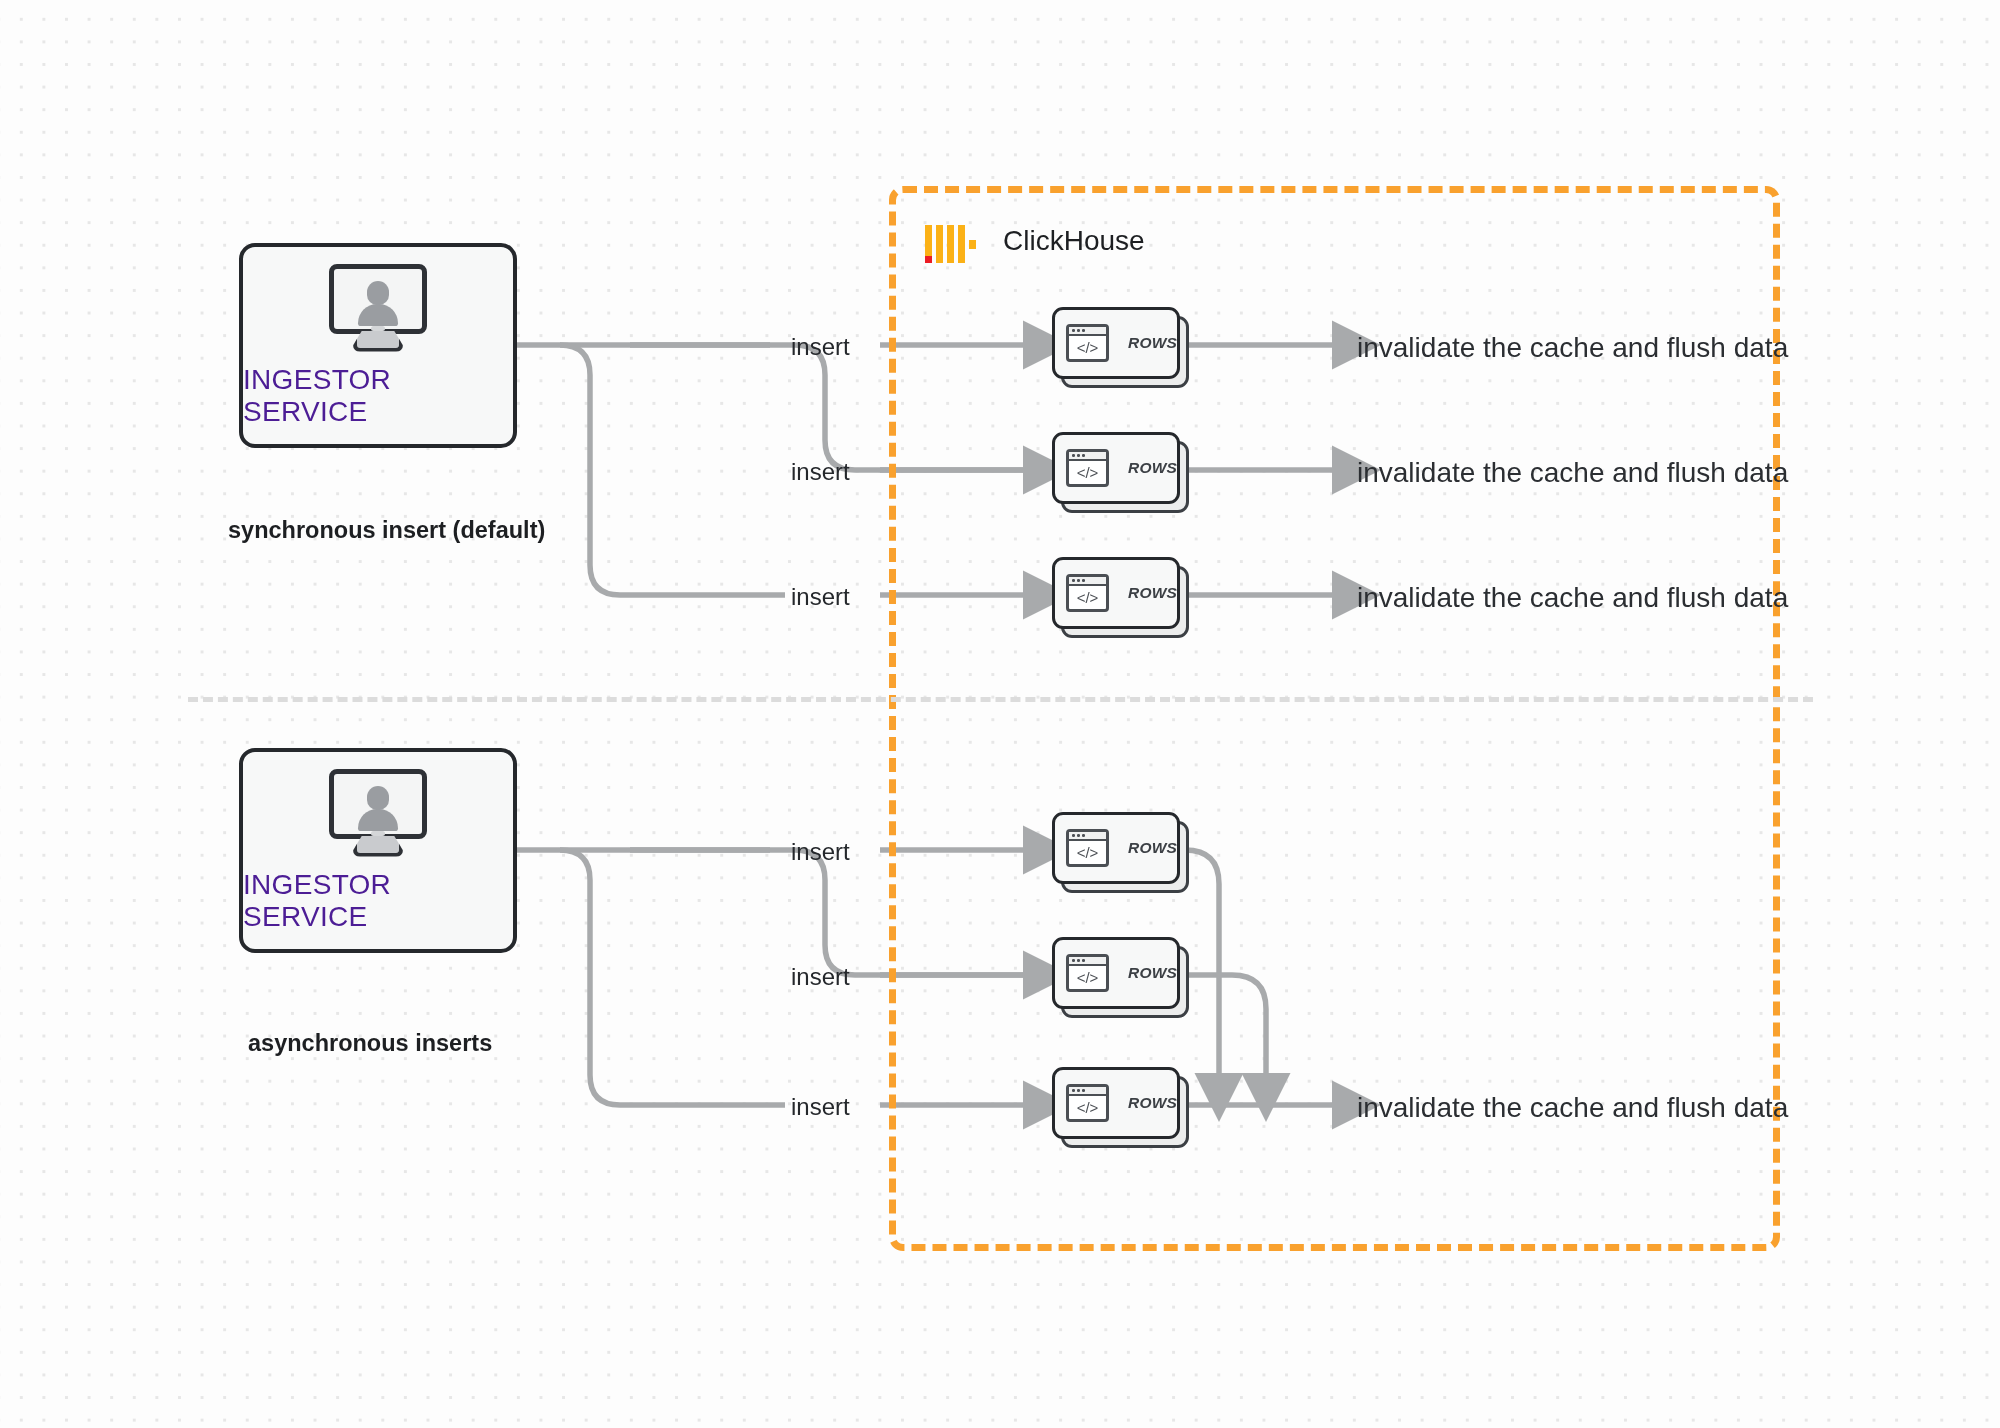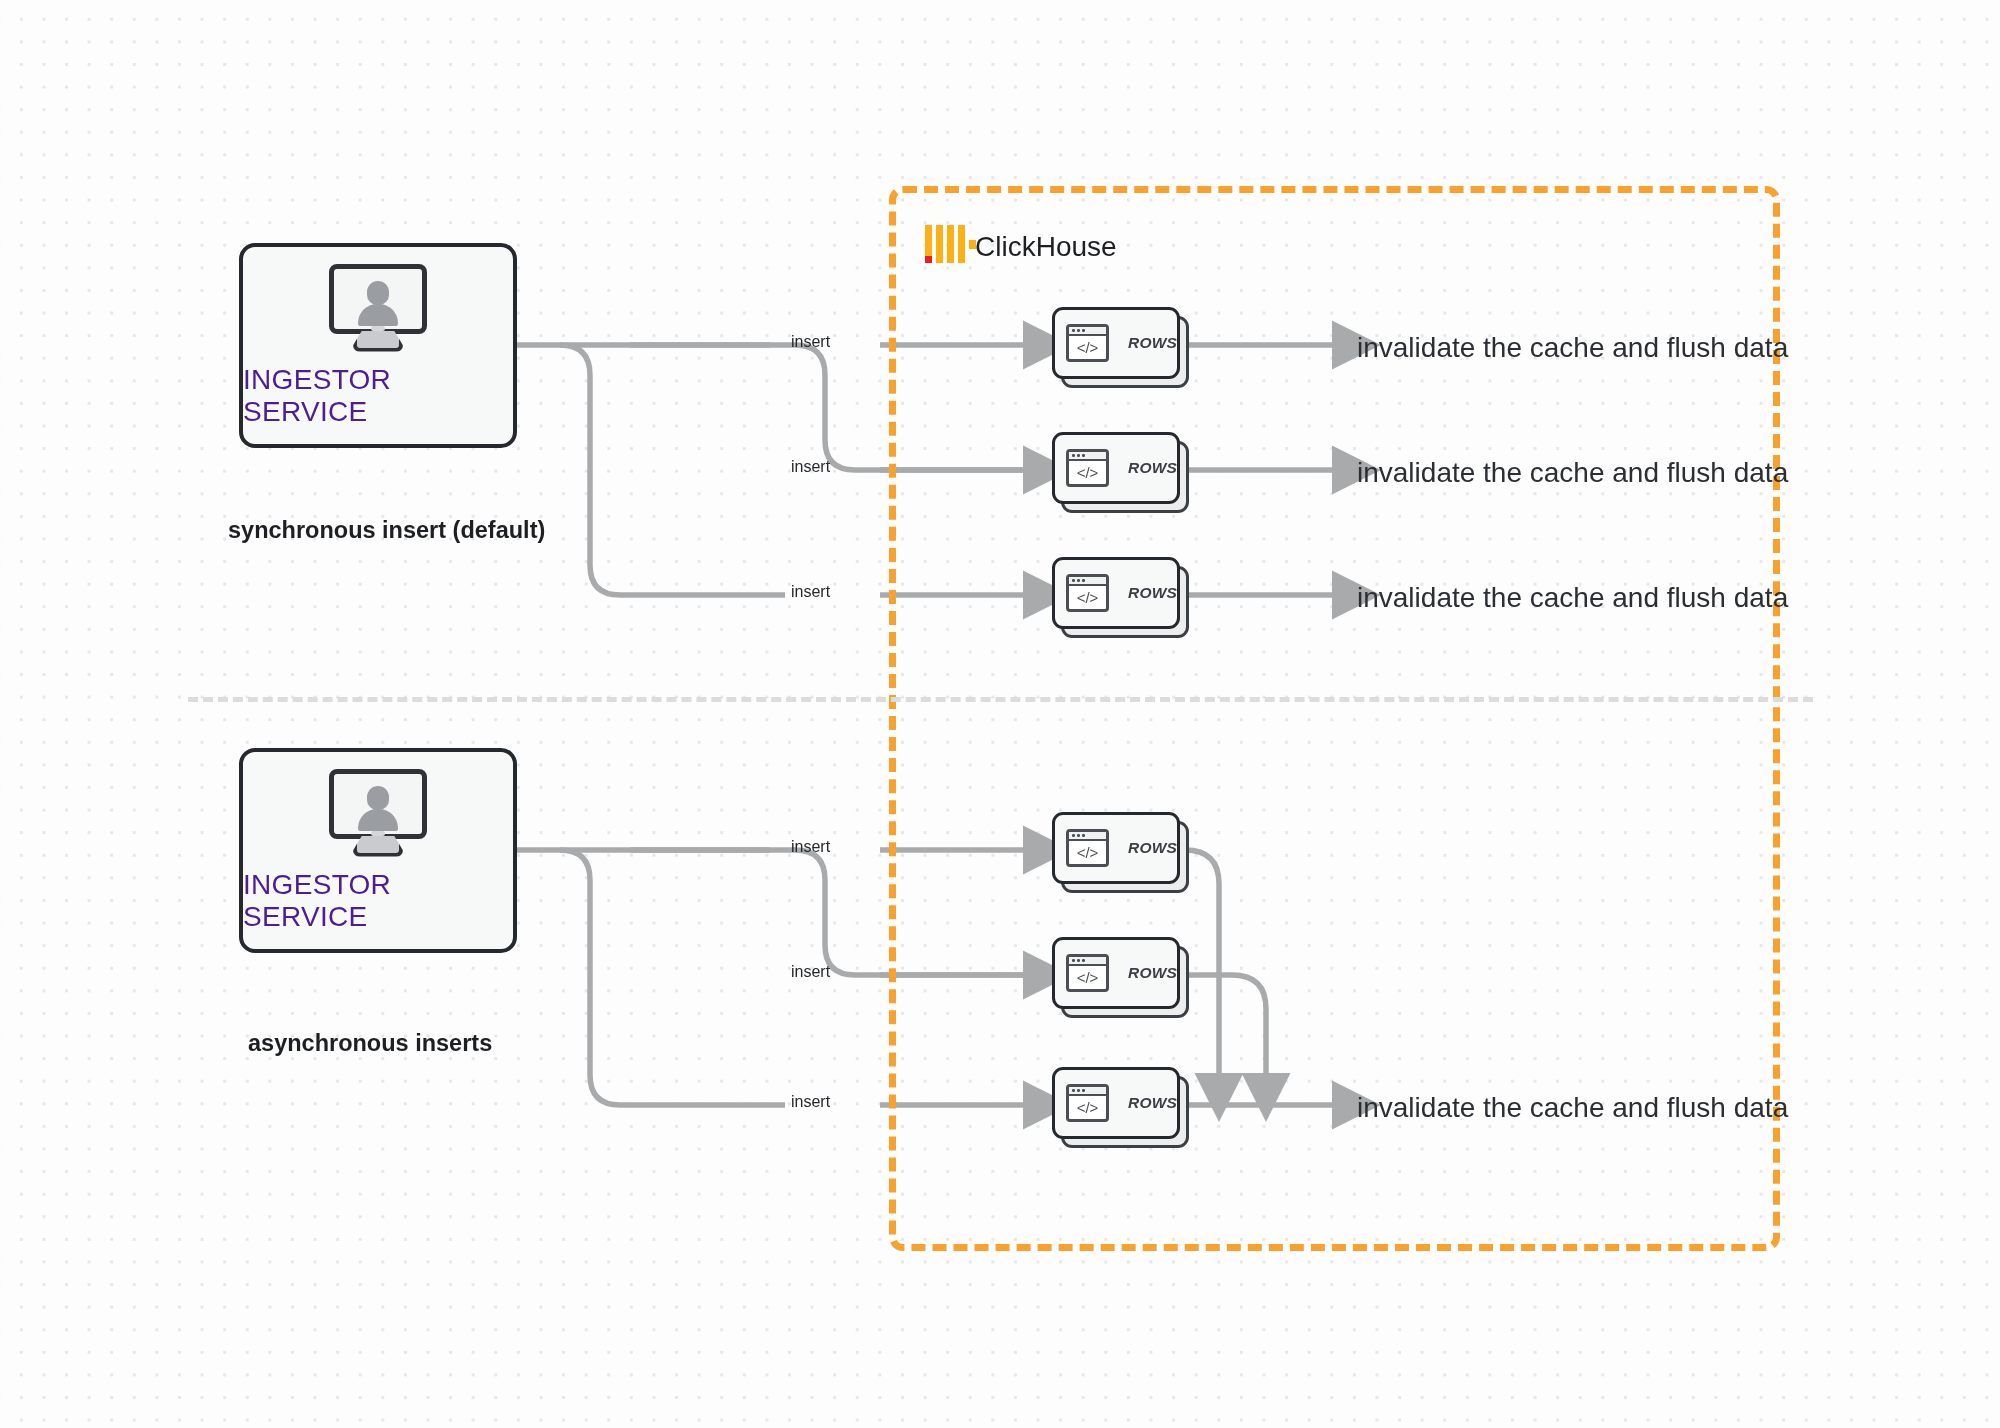--- a/index.html
+++ b/index.html
@@ -114,22 +114,22 @@
   
   .ch-box {
     position: absolute;
     border: 7px dashed #f9a12e;
     border-radius: 14px;
     box-sizing: border-box;
   }
   .ch-brand {
     position: absolute;
     display: flex;
-    align-items: flex-end;
-    gap: 4px;
+    align-items: flex-start;
+    gap: 32px;
   }
   .ch-logo {
     position: relative;
     width: 46px;
     height: 38px;
   }
   .ch-logo .bar {
     position: absolute;
     top: 0;
     width: 7px;
@@ -233,21 +233,21 @@
     font-style: italic;
     font-weight: bold;
     color: #3c4045;
     letter-spacing: 0.2px;
     margin-left: 11px;
   }
 
   
   .edge-label {
     position: absolute;
-    font-size: 16px;
+    font-size: 24px;
     color: #25282c;
     white-space: nowrap;
   }
   .sink-label {
     position: absolute;
     font-size: 28px;
     color: #2b2e32;
     white-space: nowrap;
   }
 </style>

